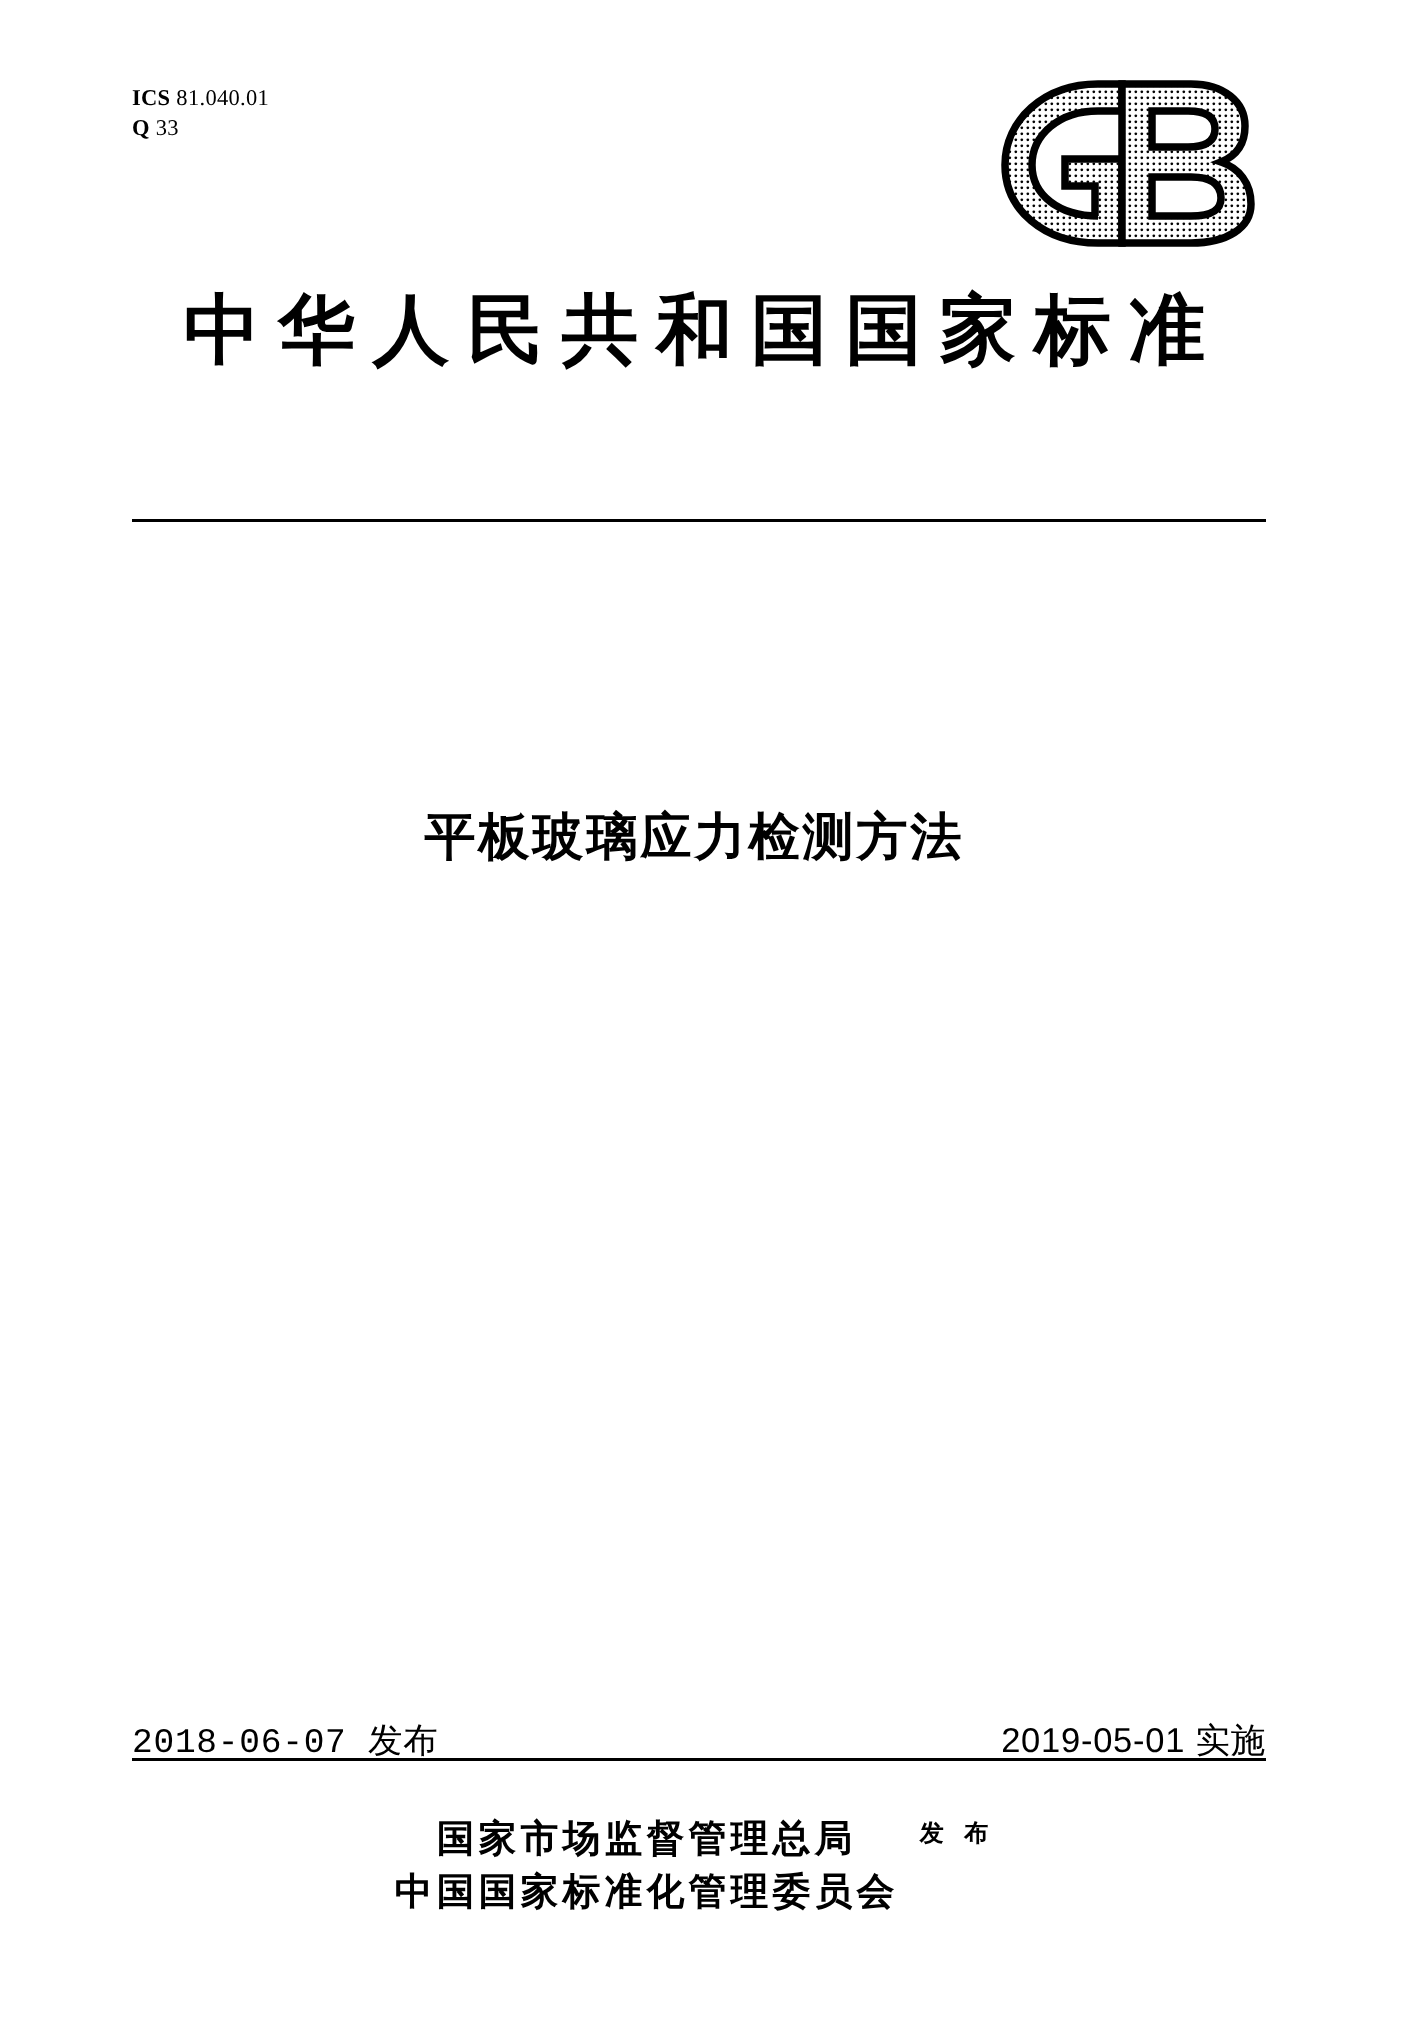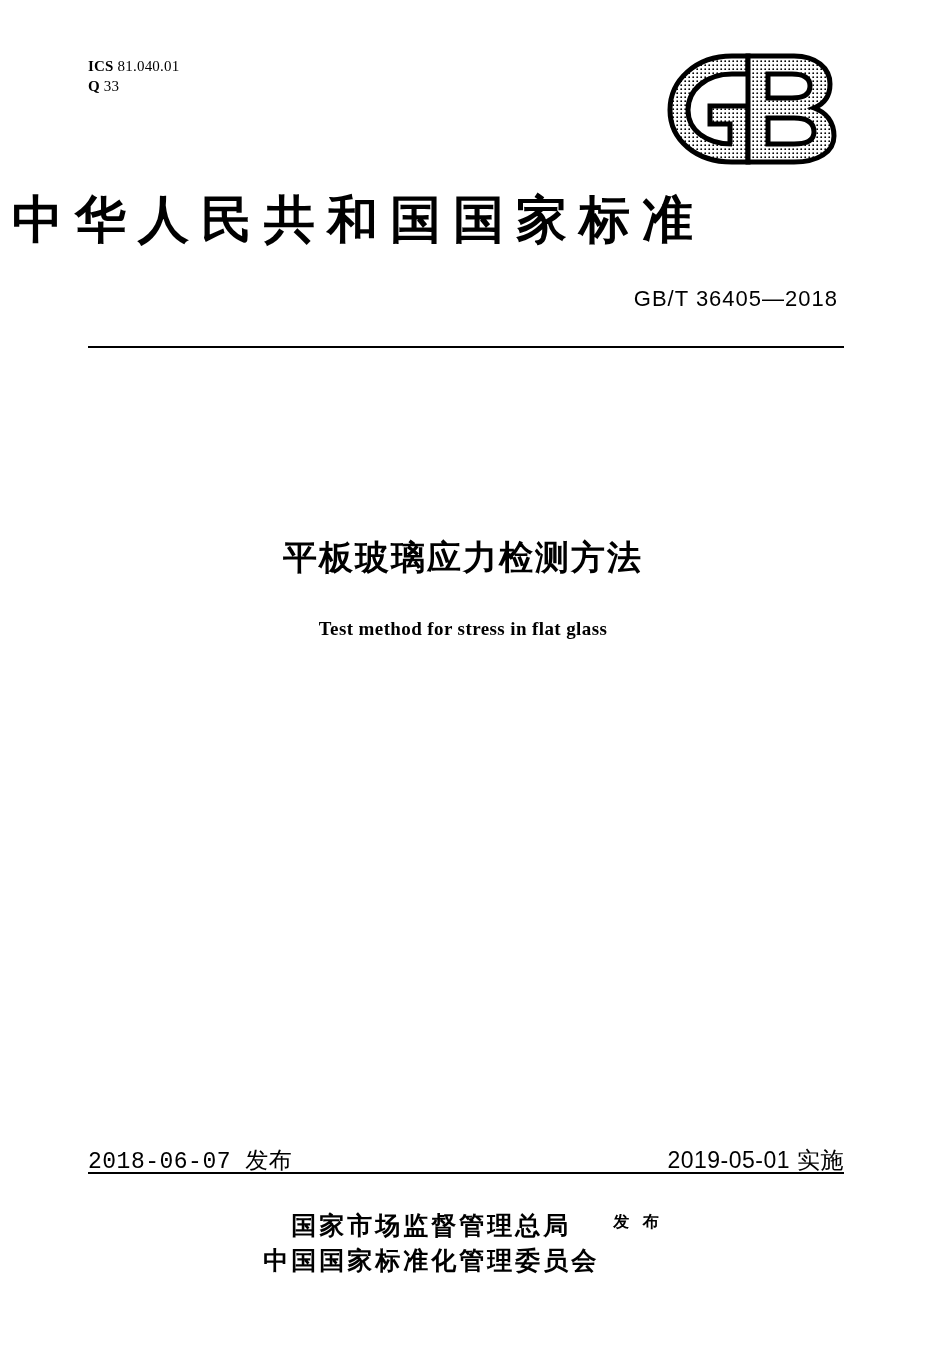--- a/index.html
+++ b/index.html
@@ -52,20 +52,21 @@
   .gb-logo svg {
     display: block;
   }
 
   
   .std-title {
     position: absolute;
     left: 0;
     right: 0;
     top: 186px;
+    text-align: center;
     font-family: "DejaVu Serif", "Liberation Serif", serif;
     font-weight: bold;
     font-size: 51px;
     letter-spacing: 12px;
     text-indent: 12px;
     color: #000;
     white-space: nowrap;
   }
 
   
@@ -226,26 +227,24 @@
                C 190 104, 174 114, 150 114
                L 104 114
                Z
                M 124 26 L 148 26 C 160 26, 166 30, 166 38 C 166 46, 160 50, 148 50 L 124 50 Z
                M 124 70 L 150 70 C 164 70, 170 75, 170 84 C 170 92, 164 96, 150 96 L 124 96 Z" fill="url(#dots)" stroke="#000" stroke-width="5" fill-rule="evenodd"></path>
     </svg>
   </div>
 
   <div class="std-title">中华人民共和国国家标准</div>
 
-  <div class="std-number">GB/T 36405—2018</div>
 
   <div class="rule-top"></div>
 
   <div class="doc-title-cn">平板玻璃应力检测方法</div>
-  <div class="doc-title-en">Test method for stress in flat glass</div>
 
   <div class="date-issue">2018-06-07 发布</div>
   <div class="date-effective">2019-05-01 实施</div>
   <div class="rule-bottom"></div>
 
   <div class="issuer">
     <div class="issuer-names">
       <div>国家市场监督管理总局</div>
       <div>中国国家标准化管理委员会</div>
     </div>

